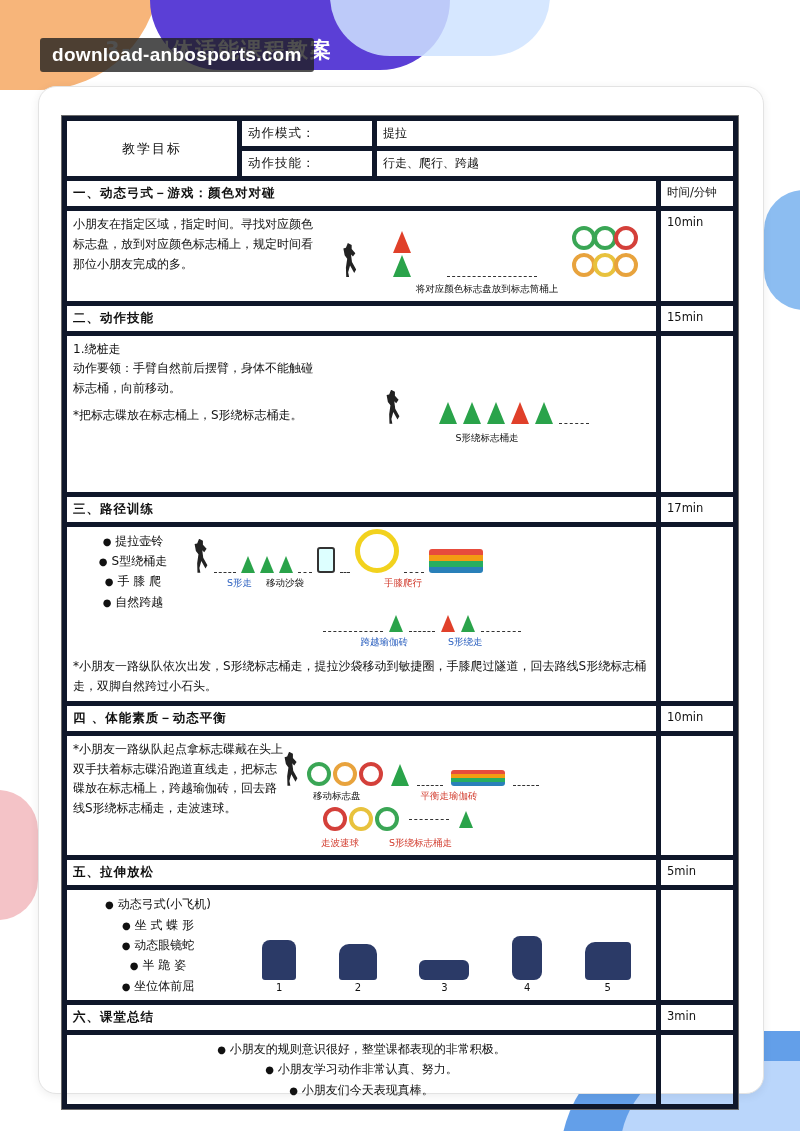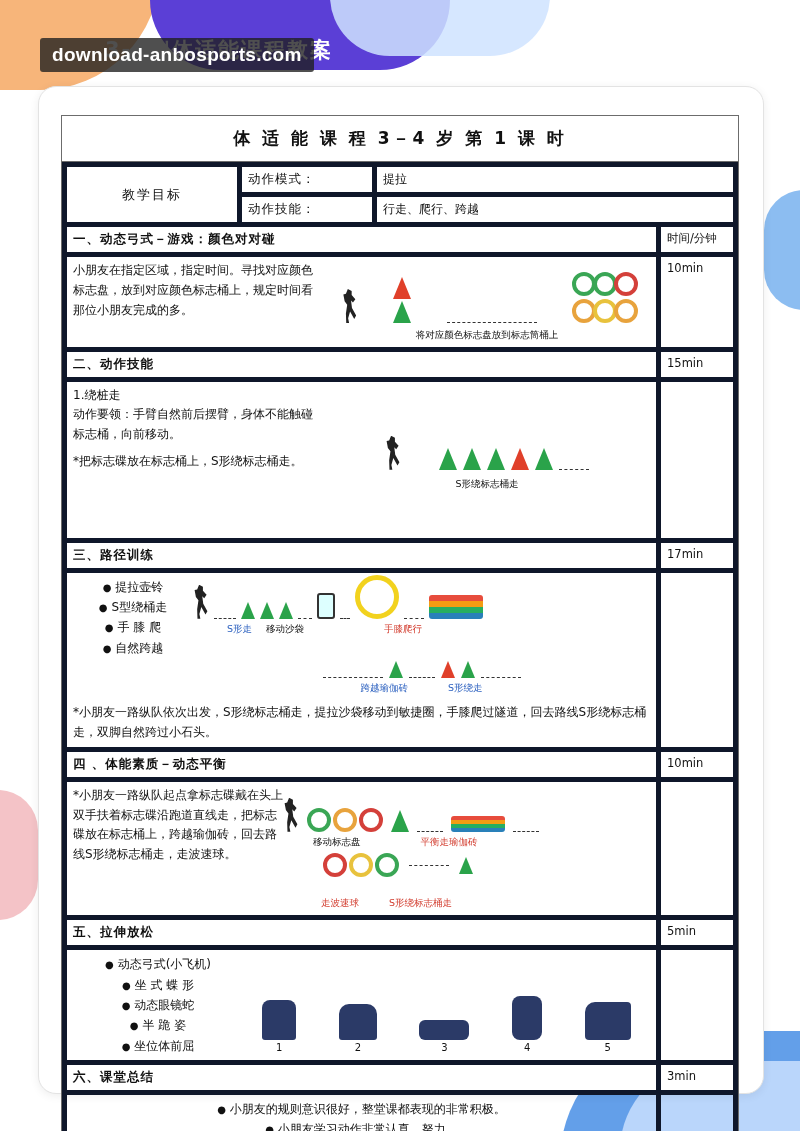--- a/index.html
+++ b/index.html
@@ -119,21 +119,20 @@
 <div class="bg-shape blob-pink-left"></div>
 <div class="bg-shape blob-blue-bottom"></div>
 <div class="bg-shape blob-lightblue-bottom"></div>
 
 <div class="title-banner">3-4岁体适能课程教案</div>
 <div class="watermark">download-anbosports.com</div>
 
 <div class="page-card">
   <div class="sheet">
 
-    <div class="doc-title">体 适 能 课 程 3－4 岁 第 1 课 时</div>
 
     <table>
 
       <tbody>
           <tr>
         <td class="goal-cell" rowspan="2">教学目标</td>
         <td class="lbl-cell">动作模式：</td>
         <td colspan="2">提拉</td>
       </tr>
       <tr>
@@ -308,21 +307,21 @@
                 <div style="display:flex;gap:2px;margin-left:40px;">
                   <div class="ring r"></div>
                   <div class="ring y"></div>
                   <div class="ring g"></div>
                 </div>
                 <div style="width:40px;">
                       <div class="arrow-d"></div>
                     </div>
                 <div class="cone sm"></div>
               </div>
-              <div class="flexrow" style="gap:30px;margin-top:16px;">
+              <div class="flexrow" style="gap:30px;margin-top:2px;">
                 <span class="cap cap-red" style="margin-left:38px;">走波速球</span>
                 <span class="cap cap-red">S形绕标志桶走</span>
               </div>
             </div>
           </div>
         </td>
         <td class="time-col"></td>
       </tr>
 
       <tr>

